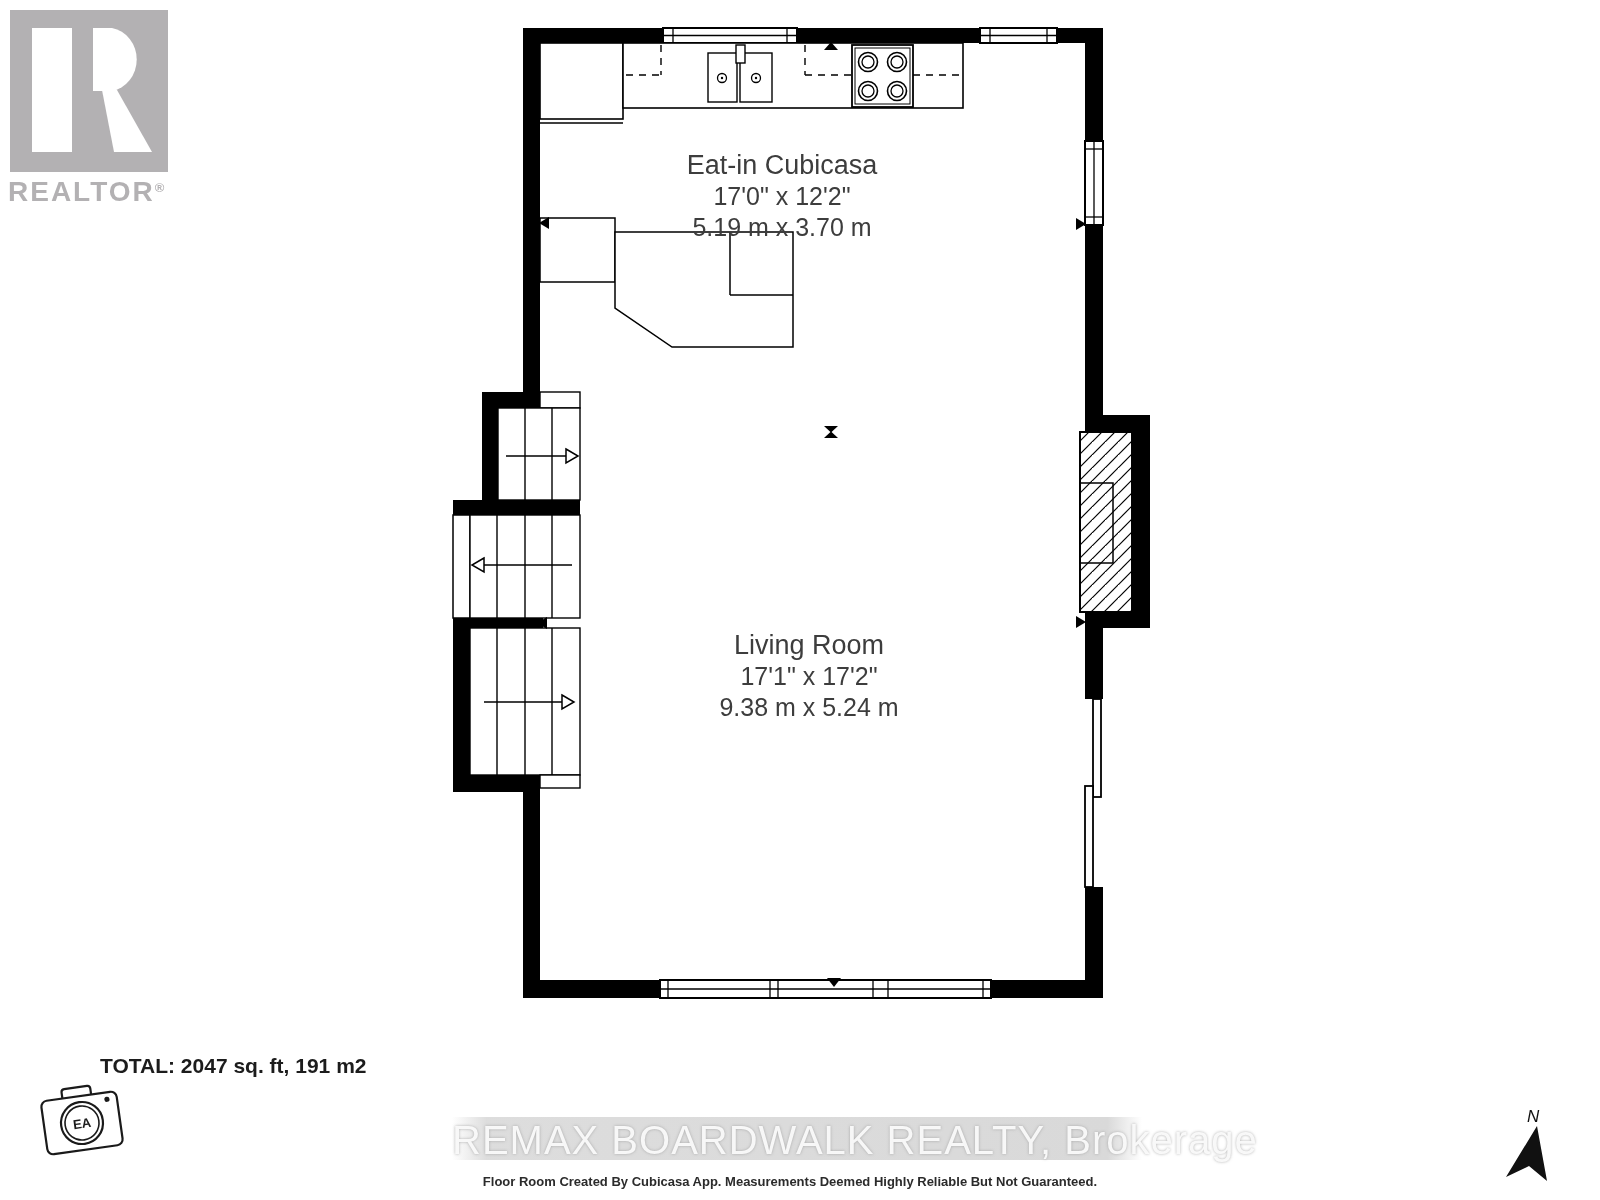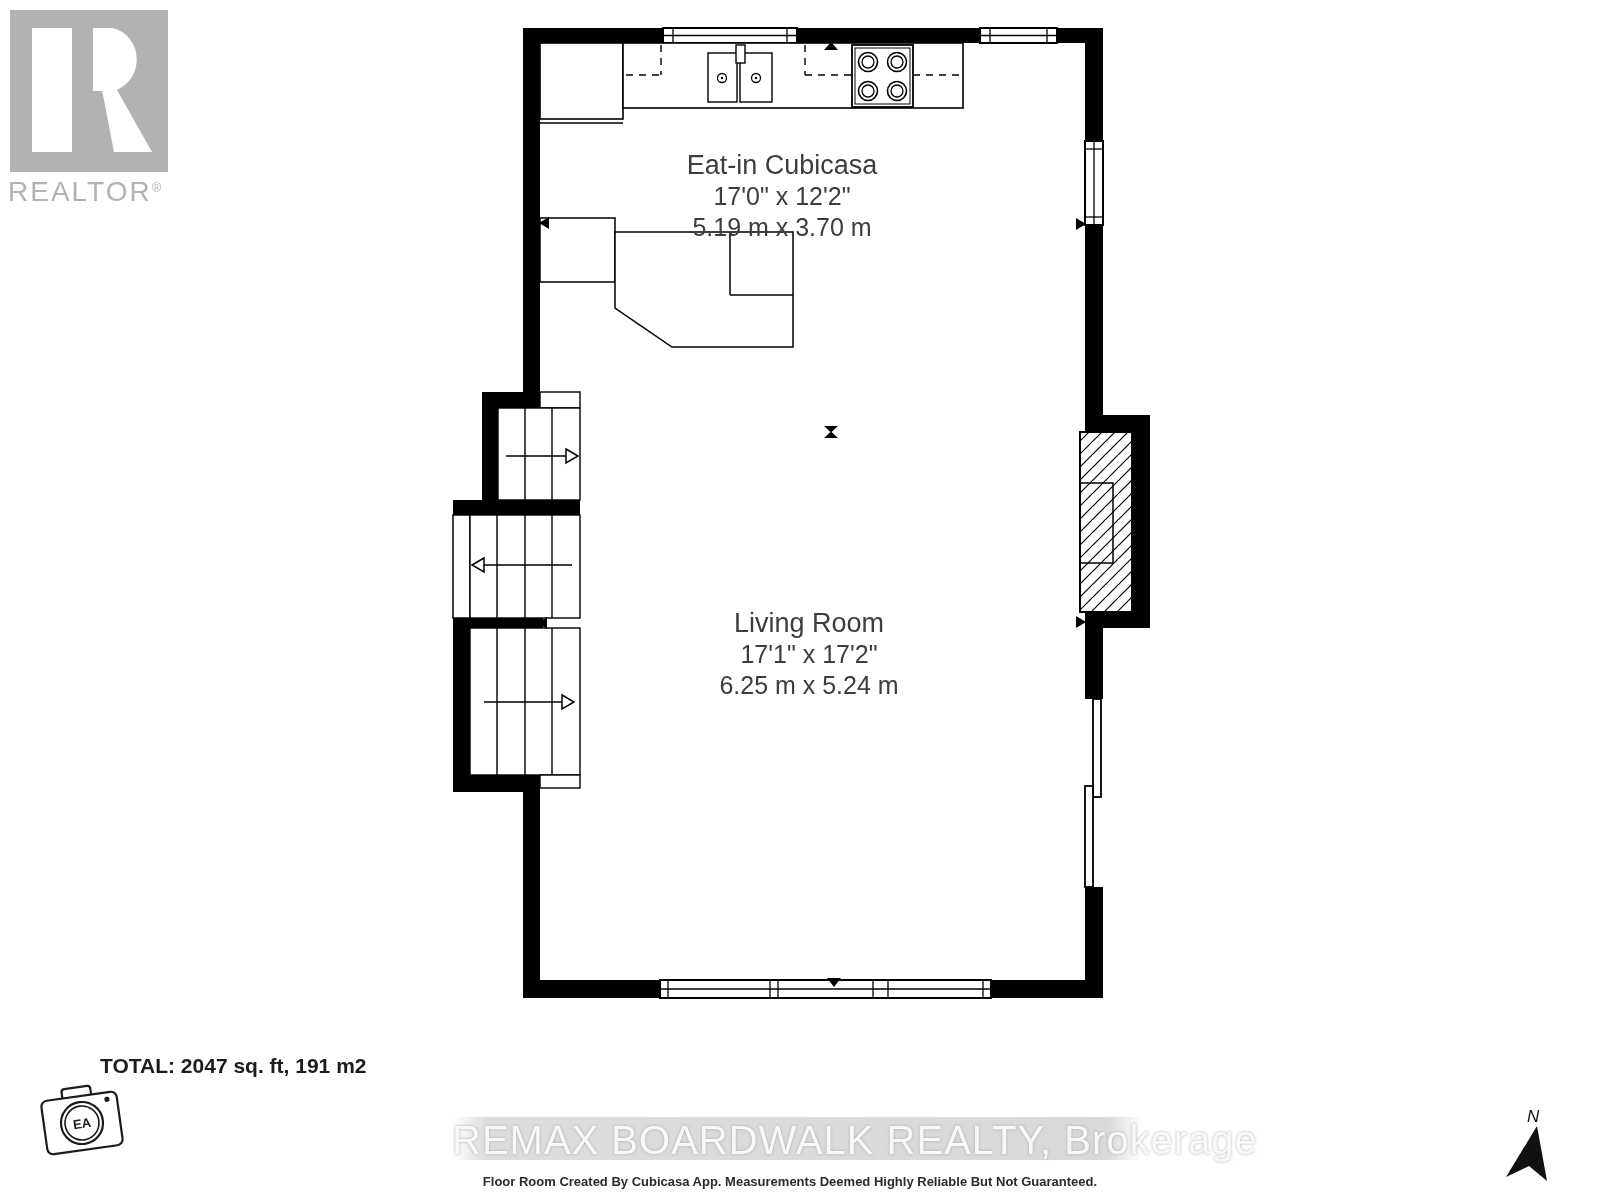--- a/index.html
+++ b/index.html
@@ -13,21 +13,21 @@
   .summary{left:100px;top:1053px;width:1380px;text-align:left;color:#1c1c1c;z-index:5;}
   .summary .total{font-size:21px;font-weight:bold;line-height:25px;}
   .summary .line{font-size:21px;line-height:25px;}
   .wm-band{left:452px;top:1117px;width:690px;height:43px;z-index:2;
      background:linear-gradient(90deg,rgba(222,222,222,0) 0%,rgba(219,219,219,.95) 5%,rgba(215,215,215,.95) 95%,rgba(222,222,222,0) 100%);
      text-align:center;}
   .wm-text{font-size:40px;line-height:46px;color:rgba(251,251,251,.95);
      text-shadow:0 0 3px rgba(150,150,150,.75);white-space:nowrap;letter-spacing:1px;}
   .disclaimer{left:100px;top:1174px;width:1380px;text-align:center;font-size:13px;
      font-weight:bold;color:#2b2b2b;z-index:5;}
-  .realtor-word{left:8px;top:176px;width:220px;font-size:28px;letter-spacing:2px;color:#b3b1b3;}
+  .realtor-word{left:8px;top:176px;width:220px;font-size:28px;letter-spacing:2px;color:#b3b1b3;font-weight:bold;}
   .reg{font-size:13px;vertical-align:9px;letter-spacing:0;}
 </style>
 </head>
 <body>
 
 <svg width="1600" height="1200" viewBox="0 0 1600 1200">
   <defs>
     <pattern id="hatch" width="13" height="13" patternUnits="userSpaceOnUse">
       <path d="M-3,16 L16,-3" stroke="#000" stroke-width="1.2"></path>
       <path d="M-3,29 L29,-3" stroke="#000" stroke-width="1.2"></path>
@@ -203,24 +203,24 @@
 </svg>
 
 <div class="abs realtor-word"><span>REALTOR</span><span class="reg">®</span></div>
 
 <div class="abs room-label" style="left:582px;top:150px;width:400px;">
   <div class="room-name">Eat-in Cubicasa</div>
   <div class="room-dim">17'0" x 12'2"</div>
   <div class="room-dim">5.19 m x 3.70 m</div>
 </div>
 
-<div class="abs room-label" style="left:609px;top:608px;width:400px;">
+<div class="abs room-label" style="left:609px;top:630px;width:400px;">
   <div class="room-name">Living Room</div>
   <div class="room-dim">17'1" x 17'2"</div>
-  <div class="room-dim">6.25 m x 5.24 m</div>
+  <div class="room-dim">9.38 m x 5.24 m</div>
 </div>
 
 <div class="abs wm-band">
   <div class="wm-text">REMAX BOARDWALK REALTY, Brokerage</div>
 </div>
 
 <div class="abs summary">
   <div class="total">TOTAL: 2047 sq. ft, 191 m2</div>
 </div>
 

